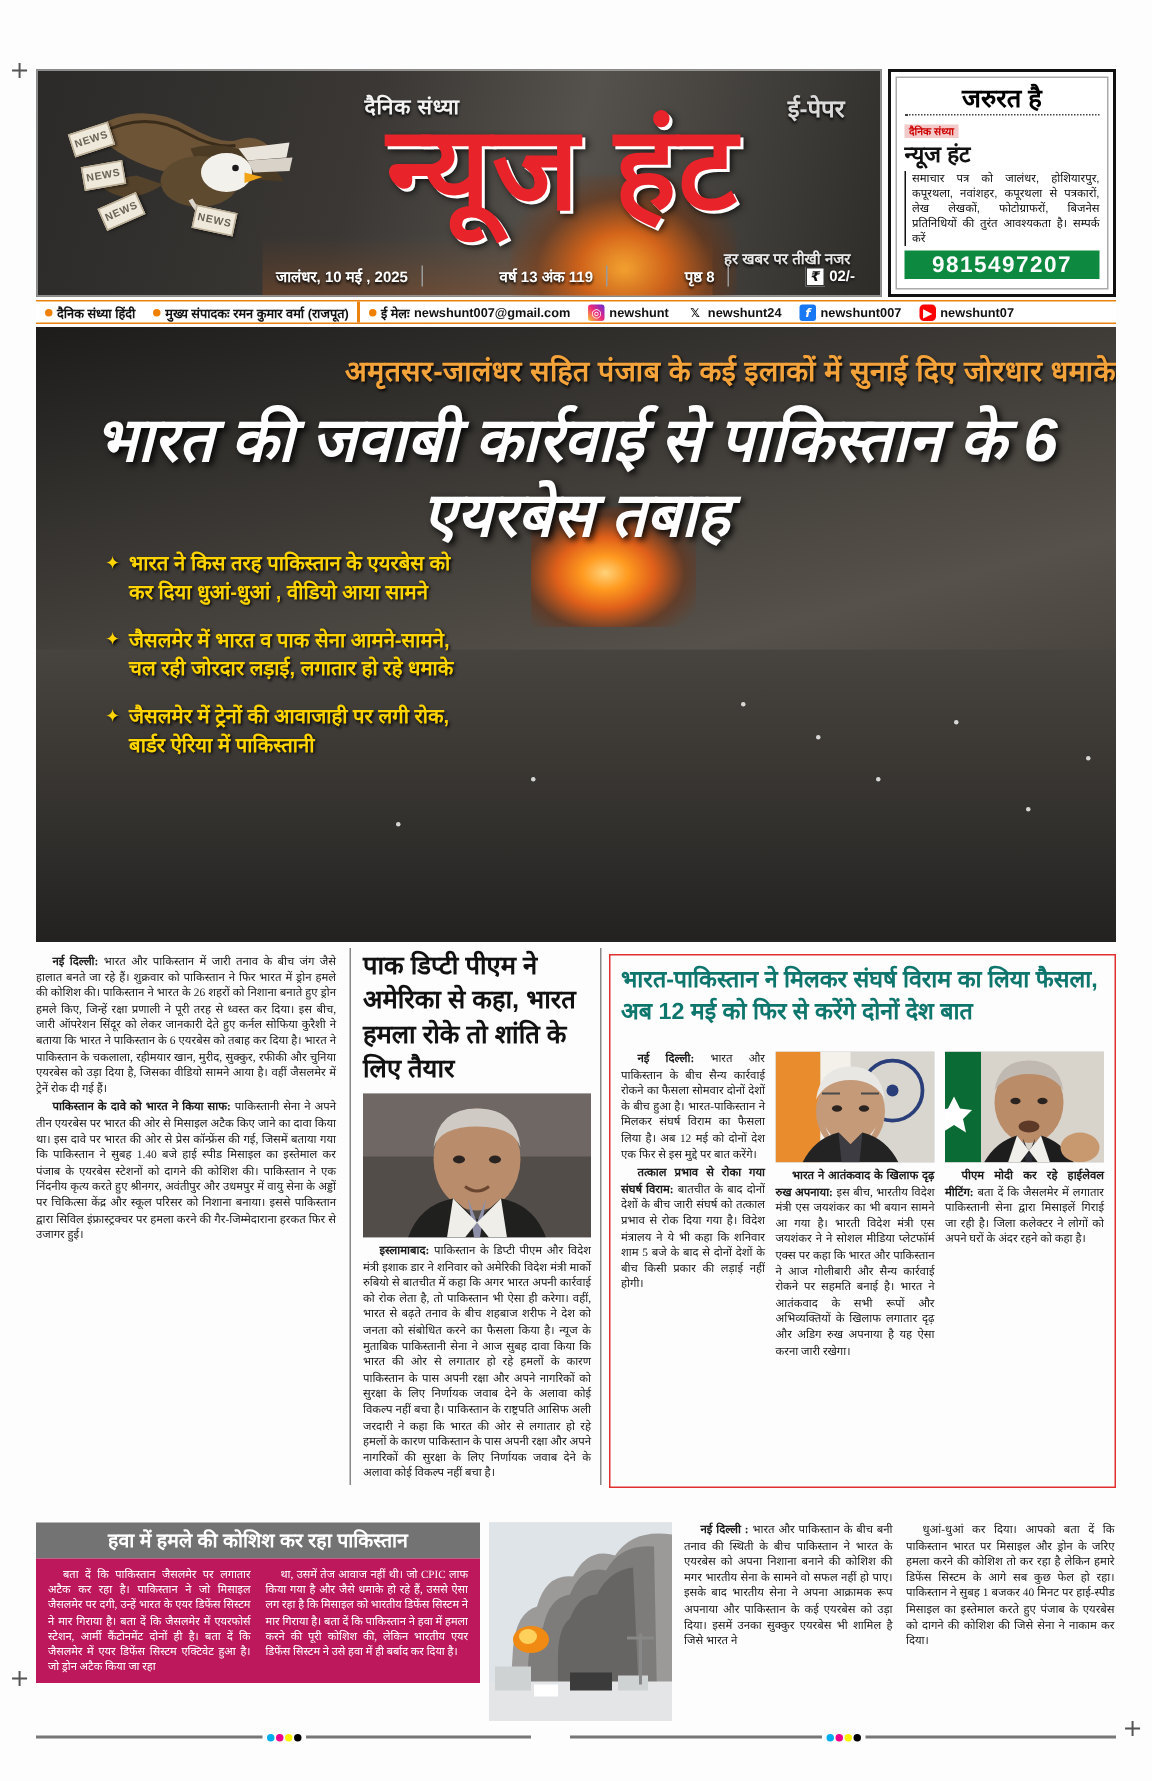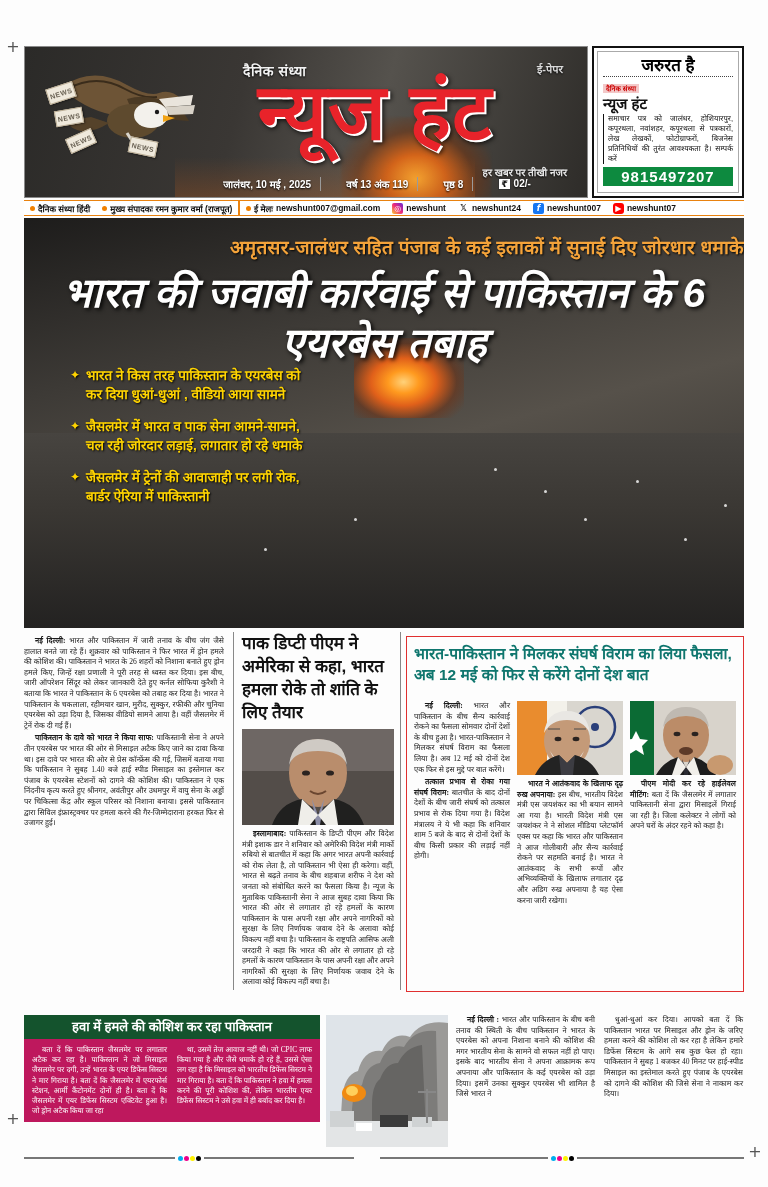--- a/index.html
+++ b/index.html
@@ -52,36 +52,36 @@
     display: flex; align-items: center; justify-content: center;
     letter-spacing: 0.5px; box-shadow: 1px 1px 2px rgba(0,0,0,.5);
   }
   .daily-sandhya {
     position: absolute; left: 218px; top: 14px; color: #f2f2f2;
     font-size: 14px; font-weight: bold; letter-spacing: .5px;
     text-shadow: 0 1px 2px #000;
   }
   .epaper-tag {
     position: absolute; right: 24px; top: 14px; color: #d9d9d9;
-    font-size: 11px; font-weight: bold; text-shadow: 0 1px 2px #000;
+    font-size: 16px; font-weight: bold; text-shadow: 0 1px 2px #000;
   }
   .mast-title {
     position: absolute; left: 150px; top: 22px; width: 400px;
     font-size: 78px; line-height: 86px; font-weight: bold; color: #e8232a;
     text-align: center; letter-spacing: 1px;
     text-shadow: 2px 2px 0 #ffffff, 3px 3px 5px rgba(0,0,0,.85);
     white-space: nowrap;
   }
   .mast-tagline {
     position: absolute; right: 20px; top: 118px; color: #e6e6e6;
     font-size: 10px; font-weight: bold; text-shadow: 0 1px 2px #000;
   }
   .mast-info {
     position: absolute; left: 150px; right: 8px; bottom: 4px; height: 18px;
-    display: flex; align-items: center; justify-content: center; gap: 16px;
+    display: flex; align-items: center; justify-content: space-between; gap: 16px;
     color: #ffffff; font-size: 10px; font-weight: bold;
     text-shadow: 0 1px 2px #000;
   }
   .mast-info span { padding: 0 9px; border-right: 1px solid #9a9a9a; white-space: nowrap; }
   .mast-info span:last-child { border-right: none; }
   .price-ico {
     display: inline-block; background: #fff; color: #111; border: 1px solid #333;
     font-size: 9px; padding: 0 2px; margin-right: 3px; text-shadow: none;
   }
 
@@ -192,21 +192,21 @@
     margin-bottom: 16px;
   }
 
   .photo {
     background: #cfcfcf; position: relative; overflow: hidden;
   }
   .photo .sky { position: absolute; inset: 0; }
 
   
   .bluebar {
-    background: #14532d; color: #fff; font-size: 13px; font-weight: bold;
+    background: #737373; color: #fff; font-size: 13px; font-weight: bold;
     text-align: center; padding: 4px 0; line-height: 16px;
   }
   .greenhead {
     color: #e8232a; font-size: 15px; font-weight: bold; text-align: center;
     line-height: 19px;
   }
   .bluebody {
     background: #be185d; color: #fff; font-size: 7.4px; line-height: 10.2px;
     text-align: justify; padding: 6px 8px; font-family: "Liberation Serif", serif;
     column-count: 2; column-gap: 10px;

